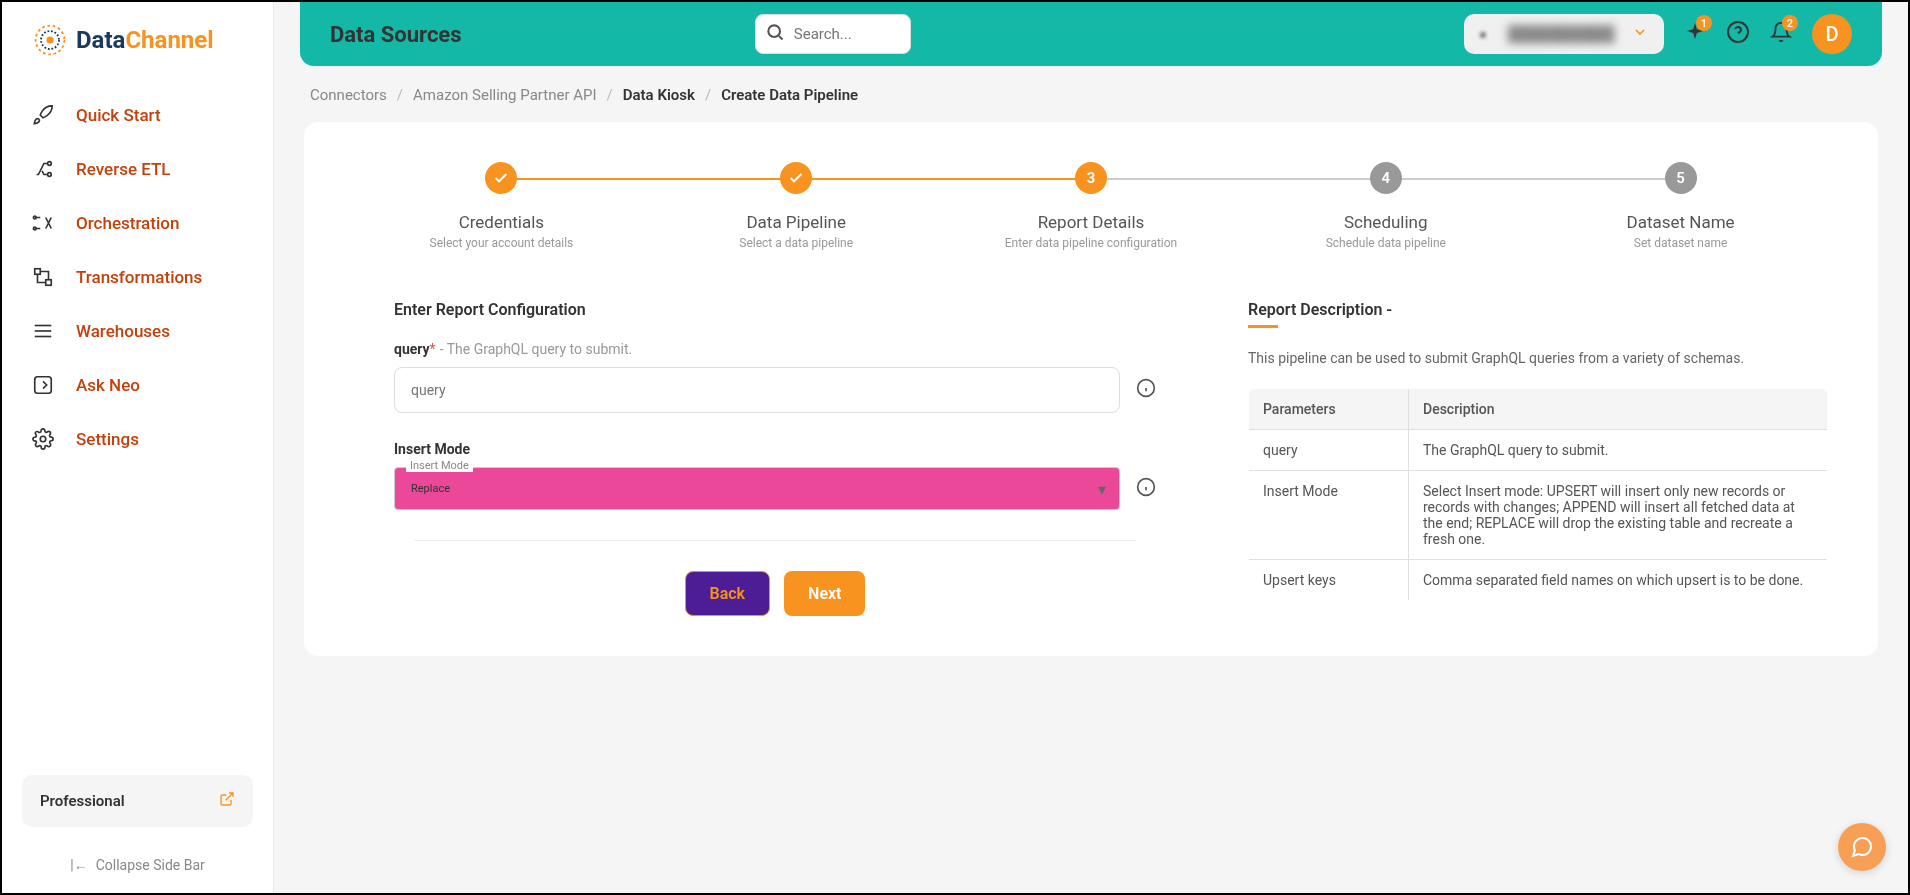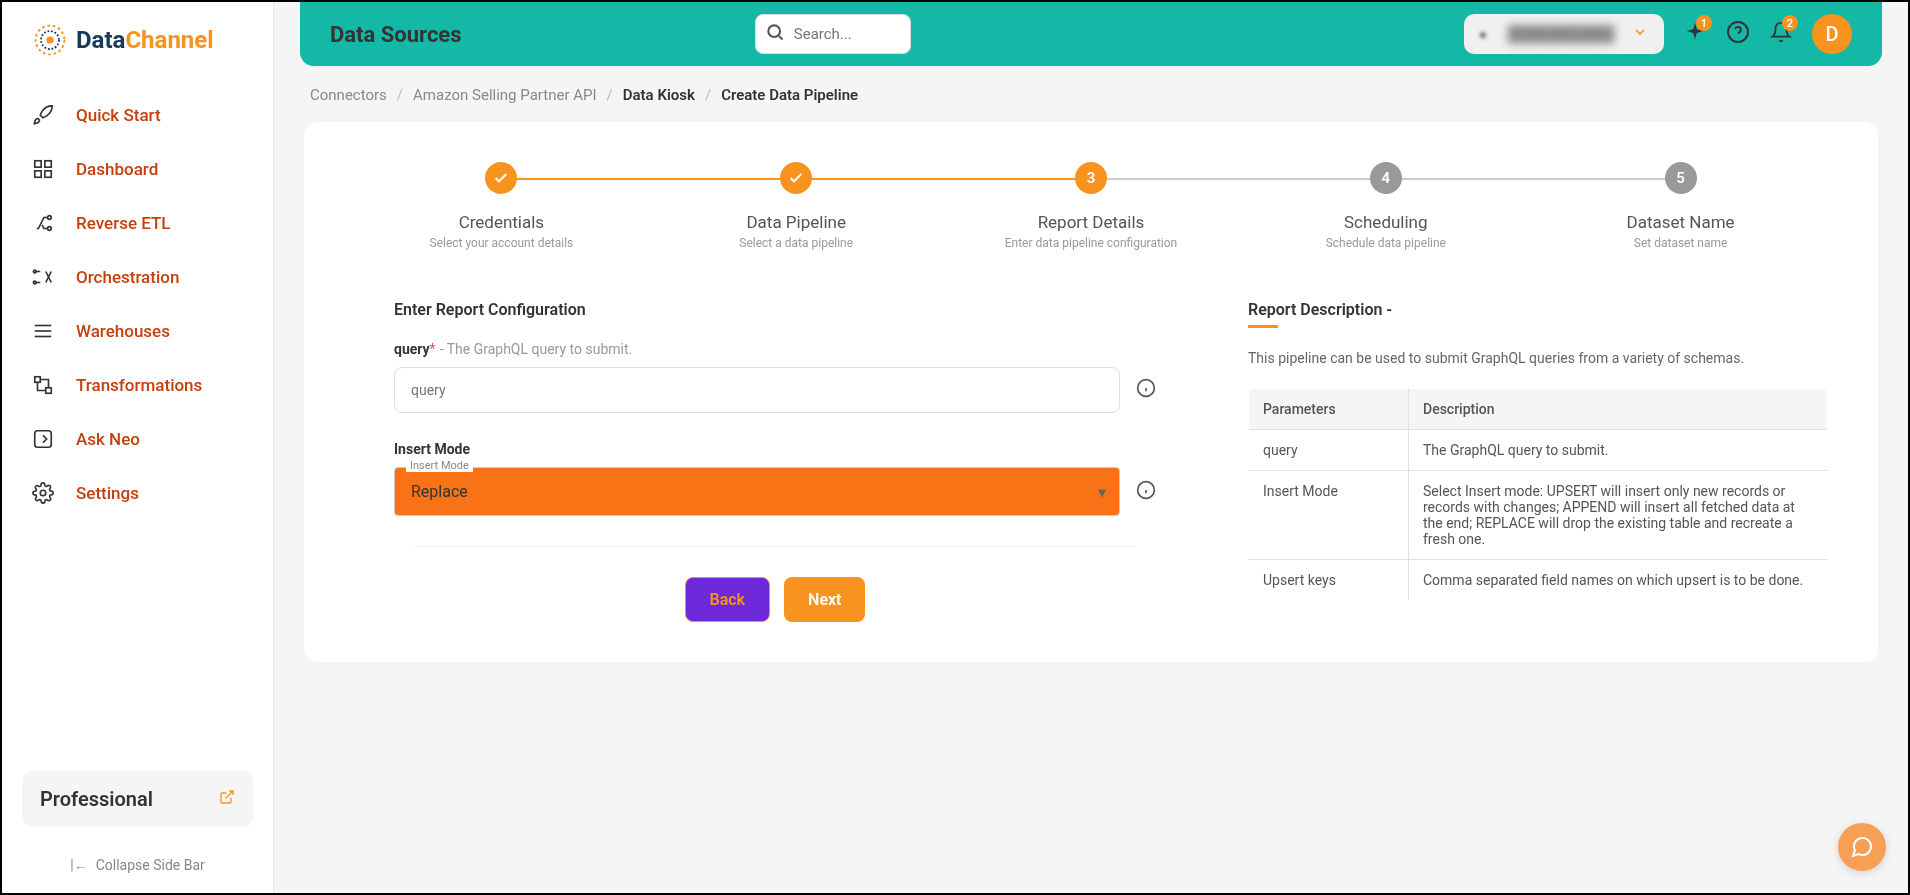--- a/index.html
+++ b/index.html
@@ -9,21 +9,21 @@
 .logo { display: flex; align-items: center; padding: 0 30px 30px; }
 .logo-icon { width: 36px; height: 36px; margin-right: 8px; }
 .logo-text { font-size: 24px; font-weight: 700; }
 .logo-data { color: #1a3a5c; }
 .logo-channel { color: #f7931e; }
 .nav { flex: 1; }
 .nav-item { display: flex; align-items: center; padding: 16px 30px; cursor: pointer; color: #c2410c; font-size: 17px; font-weight: 500; }
 .nav-icon { width: 22px; height: 22px; margin-right: 22px; display: inline-flex; align-items: center; justify-content: center; color: #333; }
 .sidebar-footer { padding: 0 20px; }
 .plan-card { background: #f5f5f5; border-radius: 10px; padding: 16px 18px; display: flex; align-items: center; justify-content: space-between; margin-bottom: 30px; }
-.plan-text { font-weight: 600; font-size: 20px; color: #333; }
+.plan-text { font-weight: 600; font-size: 15px; color: #333; }
 .plan-link-icon { color: #f7931e; }
 .collapse { display: flex; align-items: center; justify-content: center; color: #888; font-size: 14px; cursor: pointer; }
 .collapse-icon { margin-right: 8px; font-size: 14px; }
 
 .main { flex: 1; background: #f5f5f6; display: flex; flex-direction: column; overflow: hidden; }
 .topbar { background: #14b8a6; border-radius: 0 0 14px 14px; margin: 0 26px; padding: 12px 30px; display: flex; align-items: center; box-shadow: 0 1px 2px rgba(0,0,0,0.04); }
 .page-title { font-size: 22px; font-weight: 700; color: #333; }
 .search-box { margin-left: auto; margin-right: auto; position: relative; width: 156px; transform: translateX(-130px); }
 .search-input { width: 100%; padding: 10px 14px 10px 38px; border: 1px solid #ddd; border-radius: 8px; font-size: 15px; color: #666; }
 .search-icon { position: absolute; left: 10px; top: 50%; transform: translateY(-50%); color: #555; }
@@ -60,28 +60,28 @@
 .form-right { width: 580px; }
 .section-title { font-size: 16px; font-weight: 600; color: #333; margin-bottom: 22px; }
 .field-label { font-size: 14px; margin-bottom: 10px; }
 .field-label strong { font-weight: 700; color: #333; }
 .field-label .req { color: #d9534f; }
 .field-label .hint { color: #999; font-weight: 400; margin-left: 4px; }
 .field-wrap { display: flex; align-items: center; gap: 16px; margin-bottom: 28px; }
 .text-input { flex: 1; padding: 14px 16px; border: 1px solid #ddd; border-radius: 8px; font-size: 14px; color: #999; }
 .info-icon { color: #555; cursor: pointer; }
 .select-wrap { flex: 1; position: relative; }
-.select-input { width: 100%; padding: 14px 16px; border: 1px solid #ccc; border-radius: 4px; font-size: 16px; color: #333; background: #f97316; appearance: none; cursor: pointer; }
+.select-input { width: 100%; padding: 14px 16px; border: 1px solid #ccc; border-radius: 4px; font-size: 11px; color: #333; background: #ec4899; appearance: none; cursor: pointer; }
 .select-float-label { position: absolute; top: -8px; left: 12px; background: #fff; padding: 0 4px; font-size: 11px; color: #888; }
 .select-arrow { position: absolute; right: 14px; top: 50%; transform: translateY(-50%); color: #666; pointer-events: none; }
 
 .divider { border: none; border-top: 1px solid #eee; margin: 30px 20px 30px 20px; }
 .actions { display: flex; justify-content: center; gap: 14px; }
 .btn { padding: 12px 24px; border-radius: 8px; font-size: 16px; font-weight: 600; cursor: pointer; border: none; }
-.btn-back { background: #6d28d9; color: #f7931e; border: 1px solid #f7931e; }
+.btn-back { background: #4c1d95; color: #f7931e; border: 1px solid #f7931e; }
 .btn-next { background: #f7931e; color: #fff; }
 
 .desc-title { font-size: 16px; font-weight: 600; color: #333; margin-bottom: 6px; }
 .desc-underline { width: 30px; height: 3px; background: #f7931e; margin-bottom: 22px; }
 .desc-text { font-size: 14px; color: #666; margin-bottom: 22px; }
 .param-table { width: 100%; border-collapse: collapse; border: 1px solid #e0e0e0; border-radius: 6px; overflow: hidden; }
 .param-table th { background: #f5f5f5; padding: 12px 14px; text-align: left; font-size: 14px; font-weight: 500; color: #555; border-bottom: 1px solid #e0e0e0; }
 .param-table td { padding: 12px 14px; font-size: 14px; color: #555; border-bottom: 1px solid #e0e0e0; vertical-align: top; }
 .param-table th:first-child, .param-table td:first-child { width: 160px; border-right: 1px solid #e0e0e0; }
 .param-table tr:last-child td { border-bottom: none; }
@@ -106,67 +106,56 @@
           <span class="nav-icon">
             <svg width="22" height="22" viewBox="0 0 24 24" fill="none" stroke="currentColor" stroke-width="1.8">
               <path d="M4.5 16.5c-1.5 1.26-2 5-2 5s3.74-.5 5-2c.71-.84.7-2.13-.09-2.91a2.18 2.18 0 00-2.91-.09zM12 15l-3-3a22 22 0 012-3.95A12.88 12.88 0 0122 2c0 2.72-.78 7.5-6 11a22.35 22.35 0 01-4 2z"></path>
             </svg>
           </span>
           <span>Quick Start</span>
         </div>
       <div class="nav-item">
           <span class="nav-icon">
             <svg width="22" height="22" viewBox="0 0 24 24" fill="none" stroke="currentColor" stroke-width="1.8">
-              <rect x="3" y="3" width="7" height="7"></rect>
-              <rect x="14" y="3" width="7" height="7"></rect>
-              <rect x="3" y="14" width="7" height="7"></rect>
-              <rect x="14" y="14" width="7" height="7"></rect>
-            </svg>
-          </span>
-          <span>Dashboard</span>
-        </div>
-      <div class="nav-item">
-          <span class="nav-icon">
-            <svg width="22" height="22" viewBox="0 0 24 24" fill="none" stroke="currentColor" stroke-width="1.8">
               <circle cx="19" cy="6" r="2"></circle>
               <circle cx="19" cy="18" r="2"></circle>
               <path d="M17 6h-4L7 18H5M17 18h-4l-2-4"></path>
             </svg>
           </span>
           <span>Reverse ETL</span>
         </div>
       <div class="nav-item">
           <span class="nav-icon">
             <svg width="22" height="22" viewBox="0 0 24 24" fill="none" stroke="currentColor" stroke-width="1.8">
               <path d="M3 6h6M3 18h6M15 6l6 12M15 18l6-12"></path>
               <circle cx="3" cy="6" r="1.5"></circle>
               <circle cx="3" cy="18" r="1.5"></circle>
             </svg>
           </span>
           <span>Orchestration</span>
         </div>
       <div class="nav-item">
           <span class="nav-icon">
             <svg width="22" height="22" viewBox="0 0 24 24" fill="none" stroke="currentColor" stroke-width="1.8">
+              <rect x="3" y="3" width="6" height="6"></rect>
+              <rect x="15" y="15" width="6" height="6"></rect>
+              <path d="M9 6h9v9M15 18H6V9"></path>
+            </svg>
+          </span>
+          <span>Transformations</span>
+        </div>
+      <div class="nav-item">
+          <span class="nav-icon">
+            <svg width="22" height="22" viewBox="0 0 24 24" fill="none" stroke="currentColor" stroke-width="1.8">
               <line x1="3" y1="6" x2="21" y2="6"></line>
               <line x1="3" y1="12" x2="21" y2="12"></line>
               <line x1="3" y1="18" x2="21" y2="18"></line>
             </svg>
           </span>
           <span>Warehouses</span>
-        </div>
-      <div class="nav-item">
-          <span class="nav-icon">
-            <svg width="22" height="22" viewBox="0 0 24 24" fill="none" stroke="currentColor" stroke-width="1.8">
-              <rect x="3" y="3" width="6" height="6"></rect>
-              <rect x="15" y="15" width="6" height="6"></rect>
-              <path d="M9 6h9v9M15 18H6V9"></path>
-            </svg>
-          </span>
-          <span>Transformations</span>
         </div>
       <div class="nav-item">
           <span class="nav-icon">
             <svg width="22" height="22" viewBox="0 0 24 24" fill="none" stroke="currentColor" stroke-width="1.8">
               <rect x="3" y="3" width="18" height="18" rx="3"></rect>
               <path d="M12 8l4 4-4 4"></path>
             </svg>
           </span>
           <span>Ask Neo</span>
         </div>

